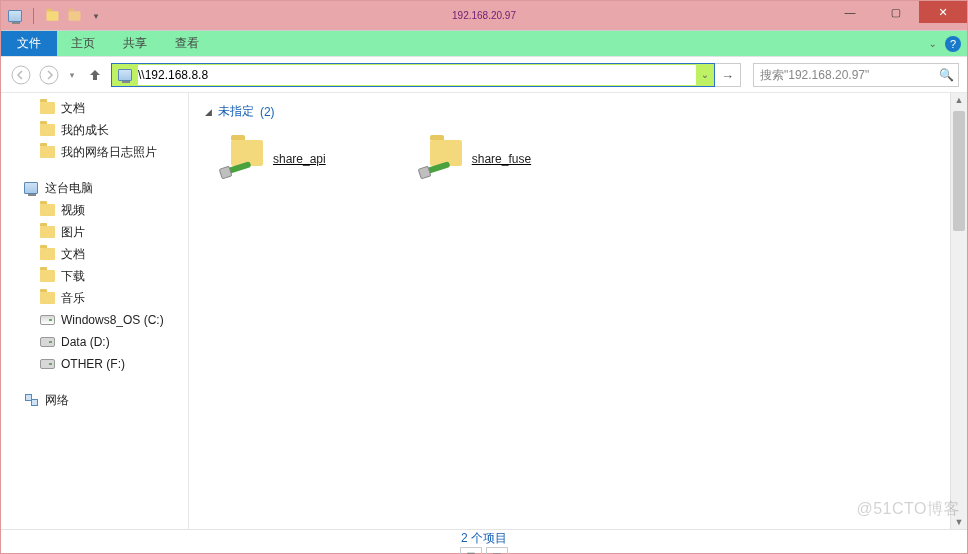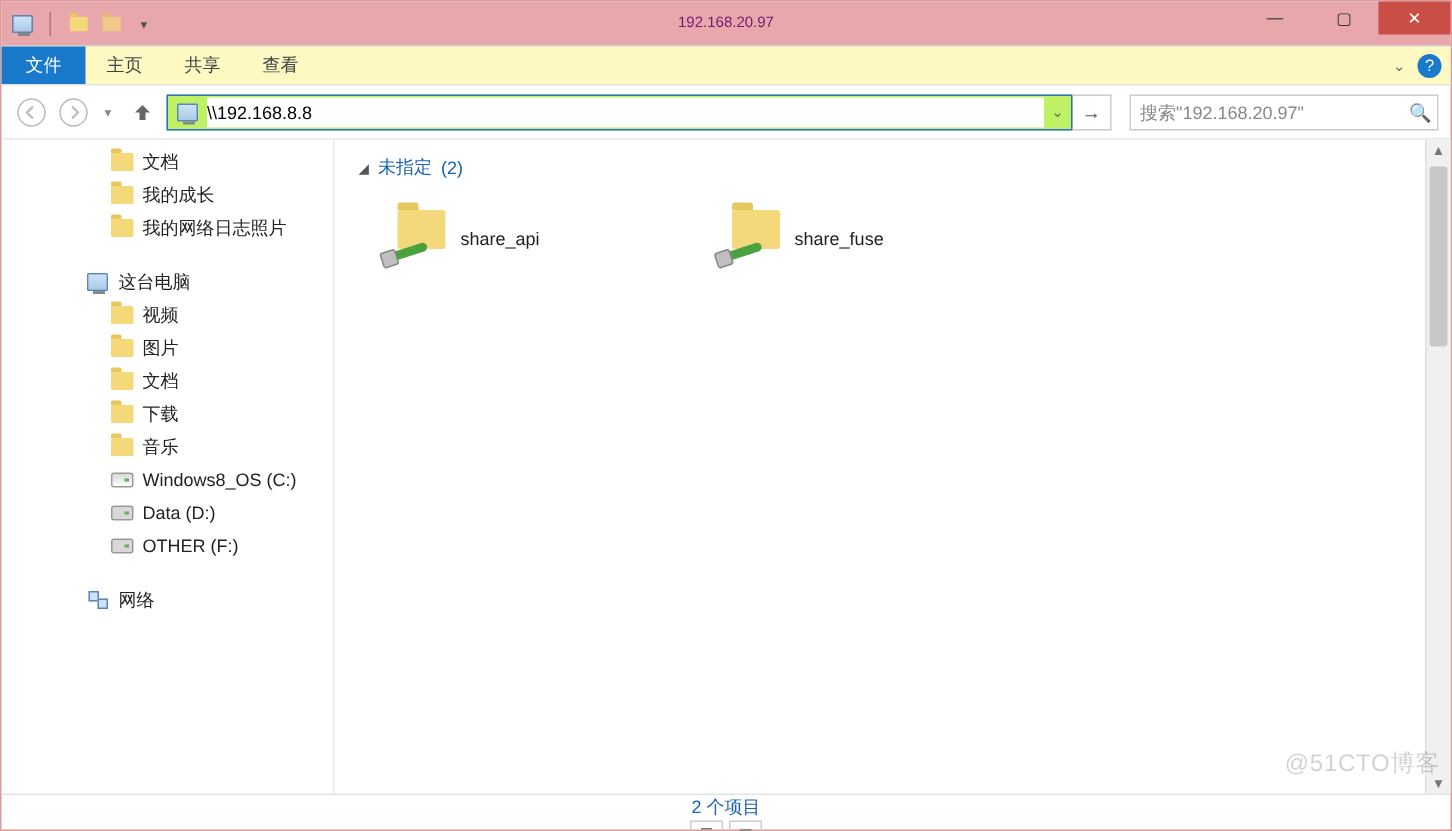--- a/index.html
+++ b/index.html
@@ -11,21 +11,21 @@
     .titlebar { height: 30px; background: #e8a7aa; display: flex; align-items: center; position: relative; border-bottom: 1px solid #ccc; }
     .titlebar-icons { display: flex; align-items: center; padding-left: 6px; gap: 6px; }
     .titlebar-icons .qicon { width: 16px; height: 16px; display: flex; align-items: center; justify-content: center; font-size: 10px; }
     .titlebar-sep { width: 1px; height: 16px; background: #b07577; margin: 0 4px; }
     .titlebar-title { position: absolute; left: 0; right: 0; text-align: center; font-size: 10px; color: #701a75; pointer-events: none; }
     .winbtns { position: absolute; right: 0; top: 0; display: flex; }
     .winbtn { width: 46px; height: 22px; display: flex; align-items: center; justify-content: center; font-size: 11px; color: #333; cursor: default; }
     .winbtn.close { background: #c94f46; color: #fff; width: 48px; }
 
     
-    .ribbon { height: 26px; background: #fef9c3; display: flex; align-items: stretch; border-bottom: 1px solid #e3e3e3; position: relative; }
+    .ribbon { height: 26px; background: #86efac; display: flex; align-items: stretch; border-bottom: 1px solid #e3e3e3; position: relative; }
     .file-tab { background: #1979ca; color: #fff; font-size: 12px; padding: 4px 16px; display: flex; align-items: center; }
     .rtab { font-size: 12px; color: #444; padding: 4px 14px; display: flex; align-items: center; }
     .ribbon-right { position: absolute; right: 6px; top: 0; height: 100%; display: flex; align-items: center; gap: 8px; }
     .help-circle { width: 16px; height: 16px; border-radius: 50%; background: #1979ca; color: #fff; font-size: 11px; display: flex; align-items: center; justify-content: center; }
 
     
     .navbar { height: 36px; display: flex; align-items: center; padding: 0 8px; gap: 4px; border-bottom: 1px solid #e8e8e8; }
     .navbtn { width: 24px; height: 24px; display: flex; align-items: center; justify-content: center; color: #666; border-radius: 2px; }
     .navbtn.disabled { color: #bbb; }
 
@@ -36,21 +36,21 @@
     .refreshbtn { width: 26px; height: 24px; border: 1px solid #ccc; border-left: none; display: flex; align-items: center; justify-content: center; font-size: 13px; color: #555; }
 
     .searchbox { width: 206px; height: 24px; border: 1px solid #ccc; display: flex; align-items: center; margin-left: 8px; }
     .searchbox input { flex: 1; border: none; outline: none; font-size: 12px; padding-left: 6px; height: 20px; color: #333; }
     .searchbox input::placeholder { color: #888; }
     .searchbox .sicon { width: 22px; text-align: center; color: #888; font-size: 12px; }
 
     
     .body { flex: 1; display: flex; min-height: 0; }
 
-    .sidebar { width: 188px; border-right: 1px solid #e8e8e8; overflow-y: auto; padding-top: 4px; position: relative; margin-left: 34px; }
+    .sidebar { width: 188px; border-right: 1px solid #e8e8e8; overflow-y: auto; padding-top: 4px; position: relative; }
     .tree-item { display: flex; align-items: center; height: 22px; font-size: 12px; color: #222; padding-left: 38px; gap: 6px; white-space: nowrap; }
     .tree-item .ticon { width: 16px; height: 16px; display: flex; align-items: center; justify-content: center; flex-shrink: 0; }
     .tree-item.root { padding-left: 22px; font-size: 12px; }
     .tree-spacer { height: 14px; }
 
     
     .folder { width: 15px; height: 12px; background: #f5d87a; border-radius: 1px; position: relative; }
     .folder::before { content: ""; position: absolute; top: -3px; left: 0; width: 7px; height: 3px; background: #e8c65e; border-radius: 1px 1px 0 0; }
     .pc-icon { width: 14px; height: 12px; border: 1px solid #5b86b8; background: linear-gradient(#cde3f7,#a8c9e8); border-radius: 1px; position: relative; }
     .pc-icon::after { content:""; position:absolute; bottom:-3px; left:3px; width:8px; height:2px; background:#888; }
@@ -61,21 +61,21 @@
     .net::after{content:""; position:absolute; right:0; bottom:0; width:5px; height:5px; border:1px solid #5b86b8; background:#cde3f7;}
 
     
     .content-wrap { flex: 1; display: flex; min-width: 0; }
     .content { flex: 1; padding: 10px 0 0 10px; position: relative; overflow: hidden; }
     .group-header { font-size: 12px; color: #1862b5; display: flex; align-items: center; gap: 6px; margin-left: 6px; }
     .group-header .tri { font-size: 9px; color: #555; }
     .group-header .gcount { color: #1862b5; }
     .group-line { flex:1; height:1px; }
 
-    .items { display: flex; gap: 120px; padding: 20px 0 0 24px; }
+    .items { display: flex; gap: 96px; padding: 20px 0 0 24px; text-decoration: underline; }
     .fitem { display: flex; align-items: center; gap: 8px; font-size: 12px; color: #222; }
     .share-icon { width: 42px; height: 38px; position: relative; }
     .share-icon .bigfolder { position: absolute; right: 2px; top: 0; width: 32px; height: 26px; background: #f3d97c; border-radius: 2px; }
     .share-icon .bigfolder::before { content:""; position:absolute; top:-5px; left:0; width:14px; height:5px; background:#e6c760; border-radius:2px 2px 0 0;}
     .share-icon .pipe { position: absolute; left: 0; bottom: 2px; width: 30px; height: 6px; background:#4aa23e; border-radius:3px; transform: rotate(-18deg); transform-origin: left bottom; }
     .share-icon .pipe::after { content:""; position:absolute; left:-2px; top:-2px; width:9px; height:9px; background:#bfbfbf; border:1px solid #888; border-radius:2px;}
 
     .vscroll { width: 17px; background: #f0f0f0; border-left: 1px solid #e0e0e0; position: relative; }
     .vscroll .thumb { position: absolute; top: 18px; left: 2px; right: 2px; height: 120px; background: #c8c8c8; border-radius: 2px; }
     .vscroll .arr { position:absolute; left:0; right:0; text-align:center; font-size:9px; color:#777; }

